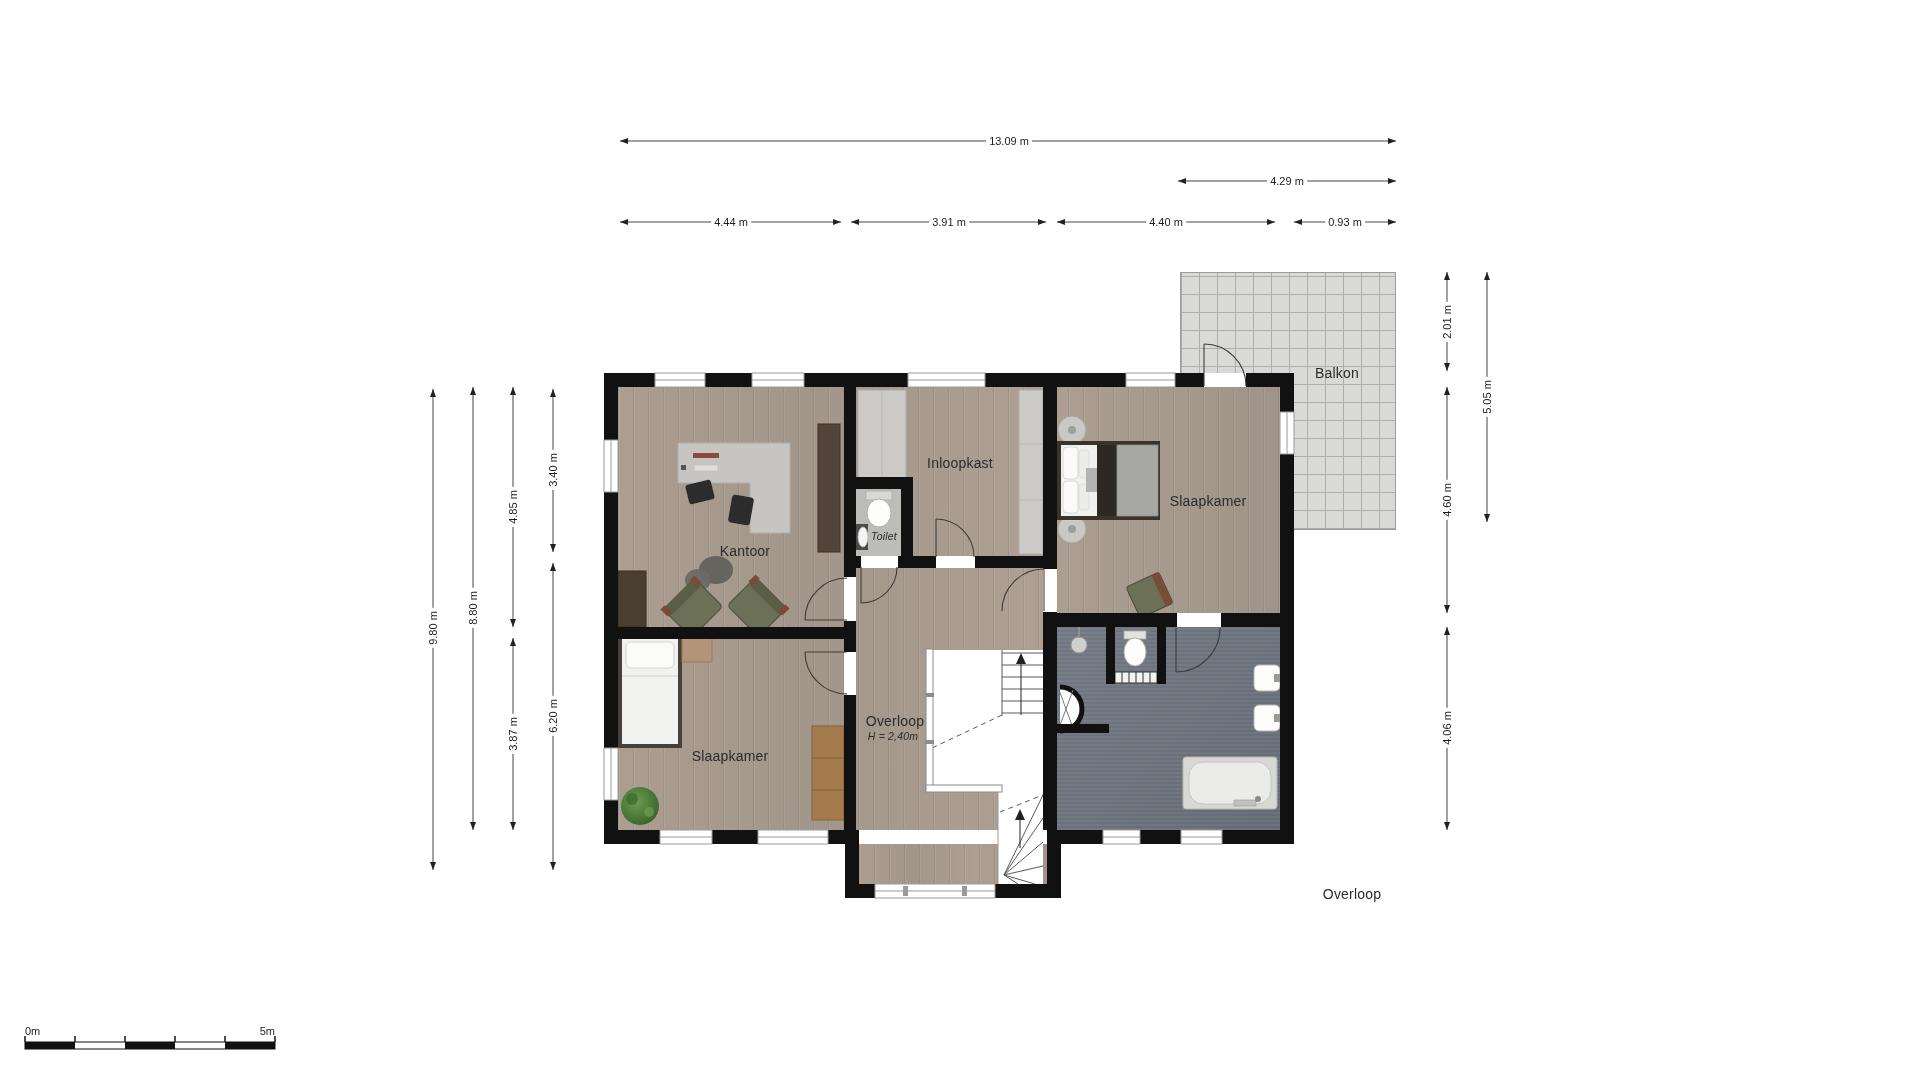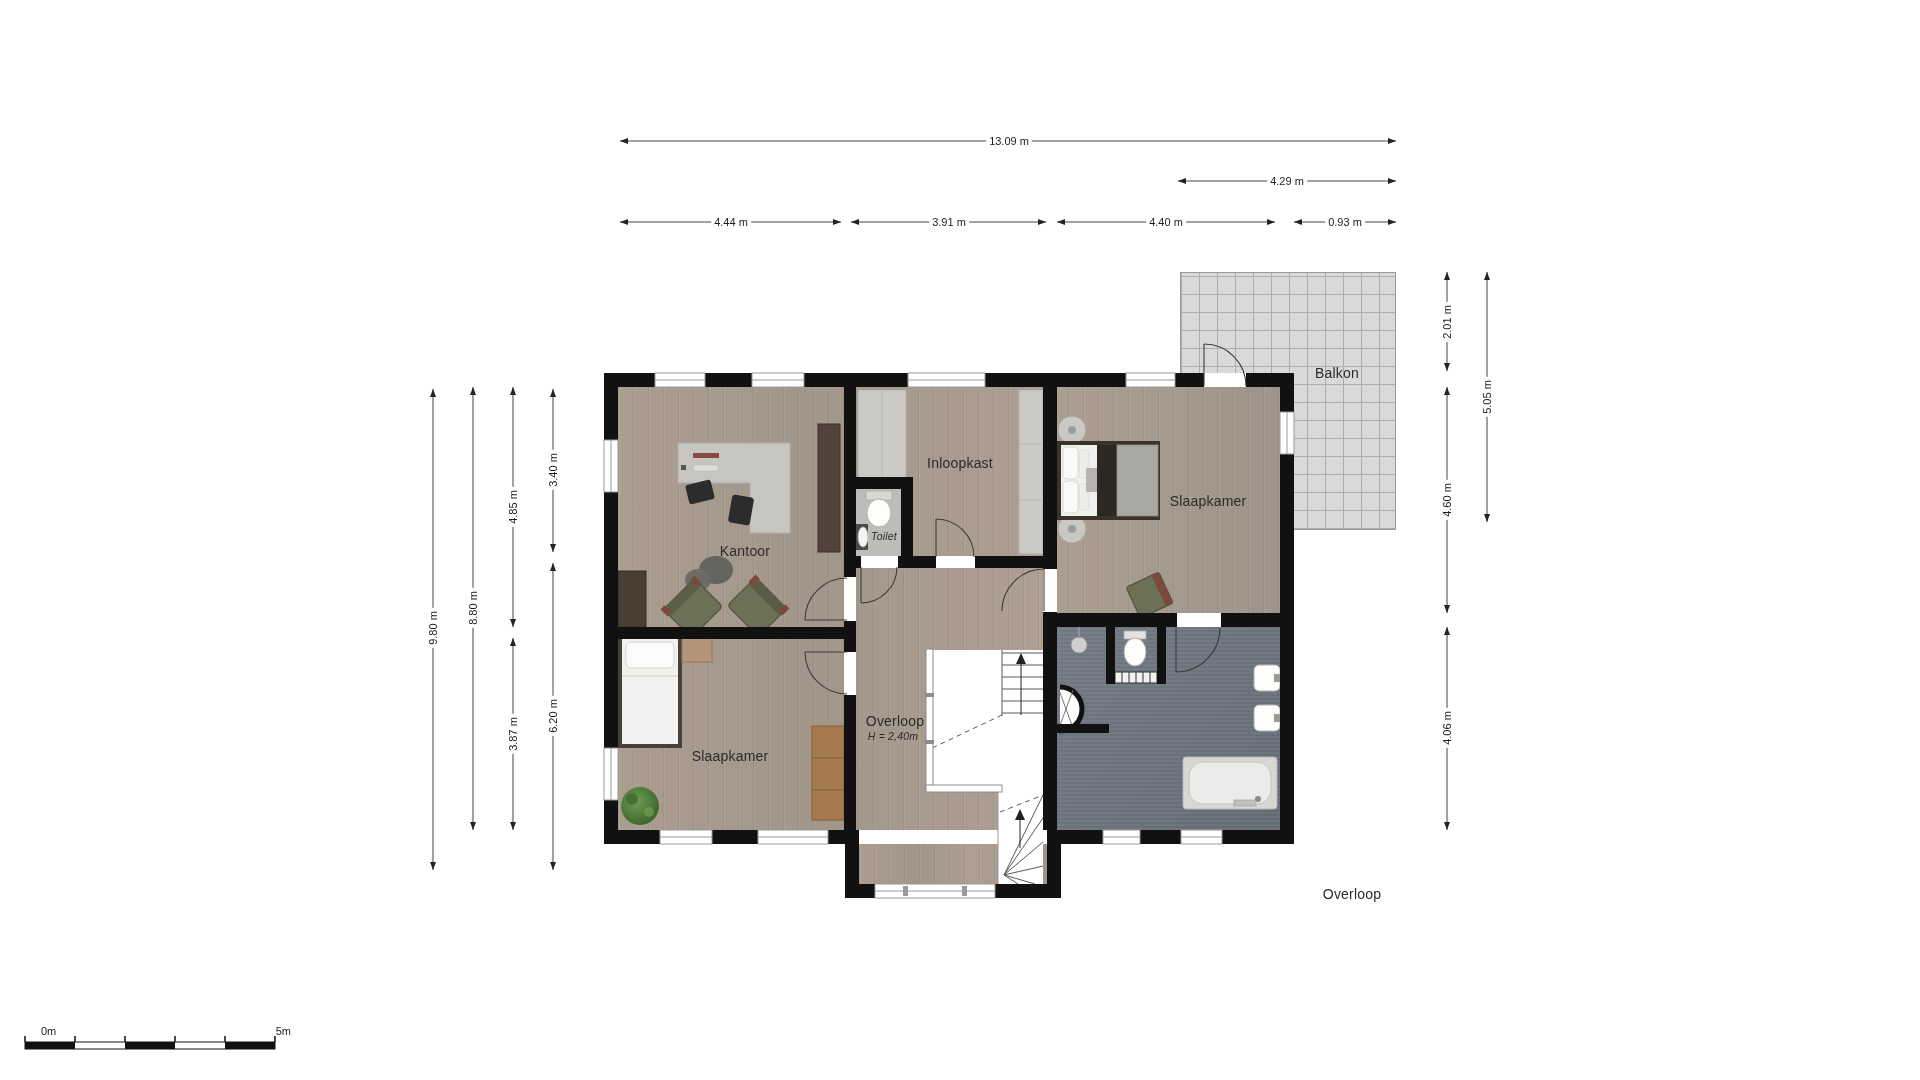--- a/index.html
+++ b/index.html
@@ -21,21 +21,21 @@
     background-image:
       repeating-linear-gradient(0deg, #adadab 0 1px, rgba(0,0,0,0) 1px 18px),
       repeating-linear-gradient(90deg, #adadab 0 1px, rgba(0,0,0,0) 1px 18px);}
   
   .lbl{position:absolute;transform:translate(-50%,-50%);font-size:14px;line-height:1.1;
        color:#2b2b2b;white-space:nowrap;letter-spacing:.2px;}
   .lbl.small{font-size:10.5px;font-style:italic;}
   .dim{position:absolute;transform:translate(-50%,-50%);font-size:11px;line-height:1;
        color:#1c1c1c;background:#fff;padding:0 3px;white-space:nowrap;}
   .dim.v{transform:translate(-50%,-50%) rotate(-90deg);}
-  .scalelbl{position:absolute;font-size:11px;line-height:1;color:#1c1c1c;white-space:nowrap;margin-left:16px;}
+  .scalelbl{position:absolute;font-size:11px;line-height:1;color:#1c1c1c;white-space:nowrap;}
   svg{position:absolute;left:0;top:0;}
 </style>
 </head>
 <body>
 
 <div id="stage">
 
   <div class="abs balcony" style="left:1180px;top:272px;width:216px;height:258px;"></div>
 
   <div class="abs wood" style="left:618px;top:387px;width:662px;height:443px;"></div>

